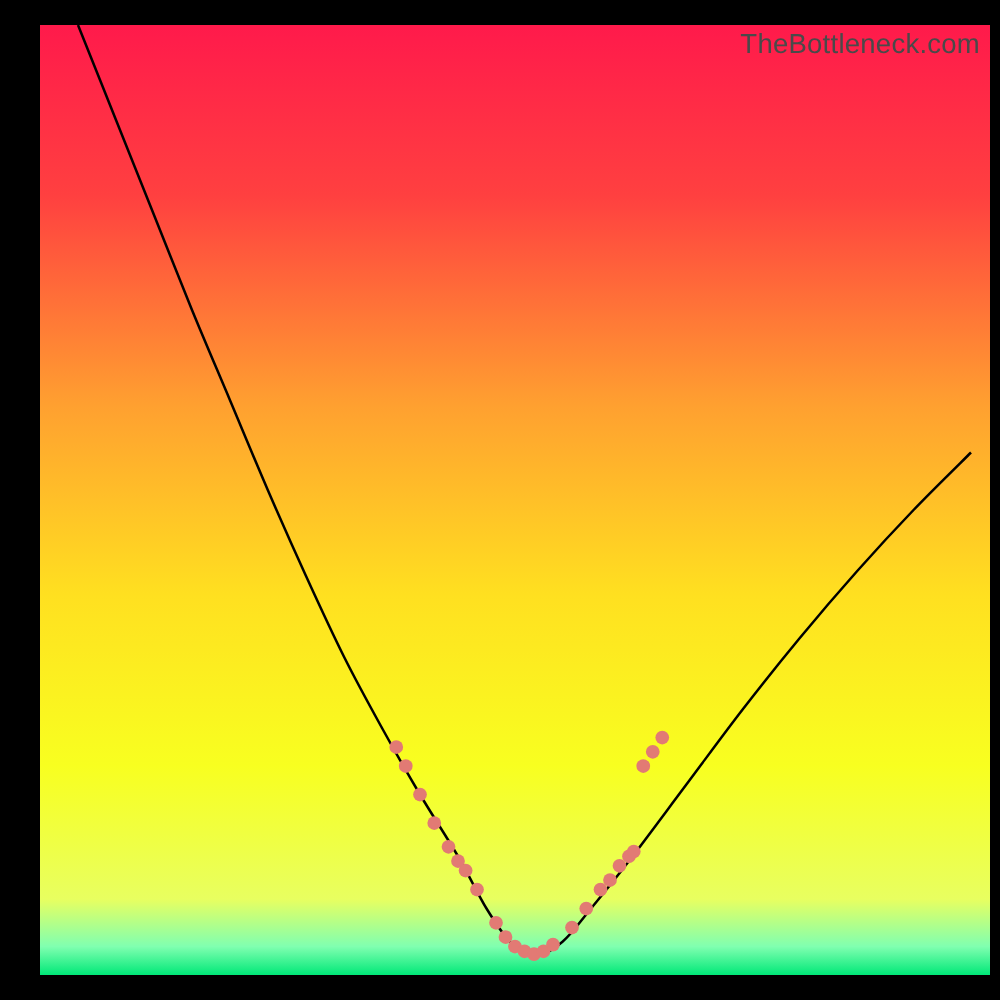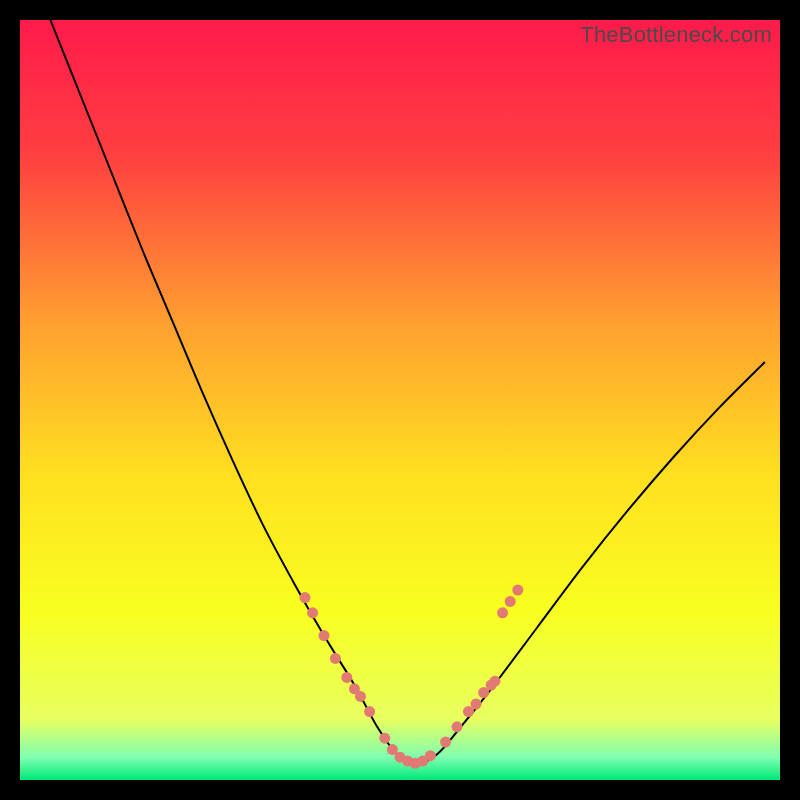--- a/index.html
+++ b/index.html
@@ -6,21 +6,21 @@
     margin: 0;
     padding: 0;
     width: 800px;
     height: 800px;
     background: #000;
     overflow: hidden;
     font-family: Arial, Helvetica, sans-serif;
   }
   .frame {
     position: absolute;
-    left: 20px;
+    left: 32px;
     top: 20px;
     width: 760px;
     height: 760px;
     background: #000;
   }
   .plot-area {
     position: absolute;
     left: 0;
     top: 0;
     width: 760px;

